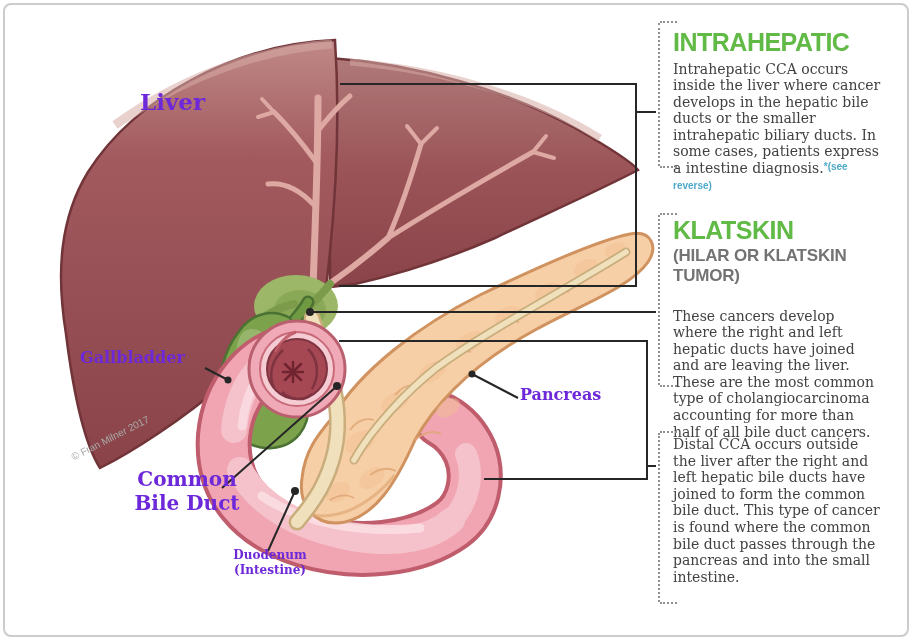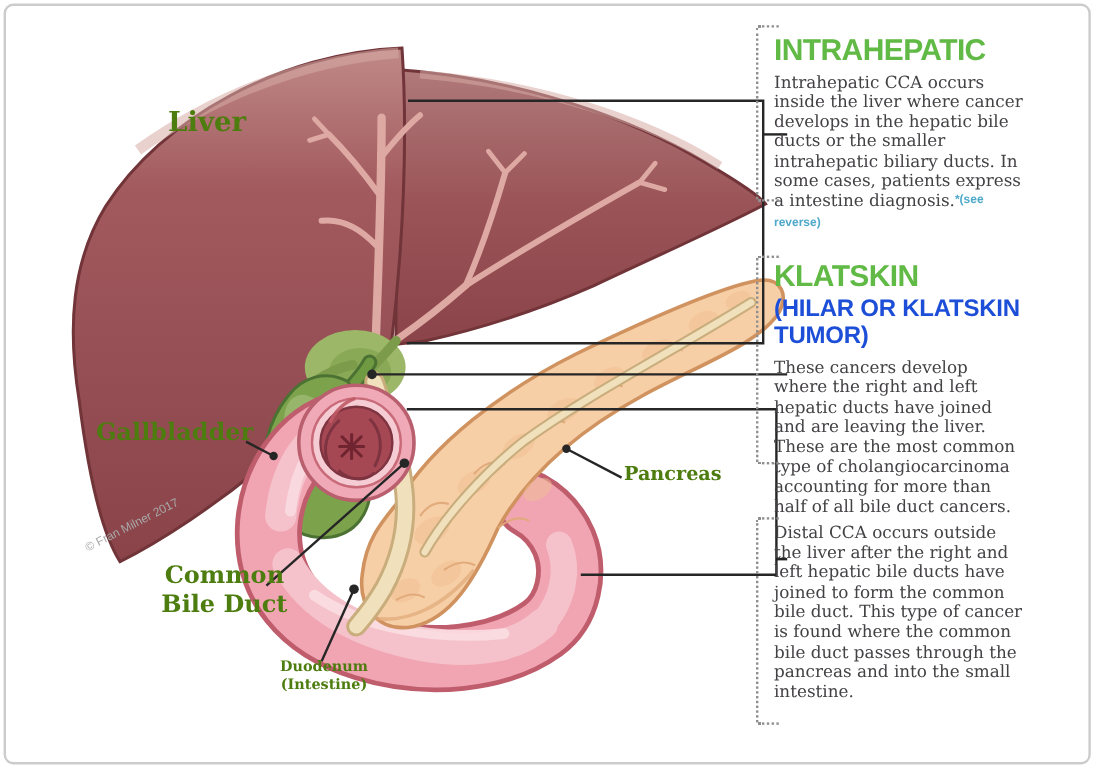--- a/index.html
+++ b/index.html
@@ -3,44 +3,44 @@
 <meta charset="utf-8">
 <style>
   html,body{margin:0;padding:0;background:#ffffff;}
   #stage{position:relative;width:912px;height:640px;background:#ffffff;overflow:hidden;
          font-family:"DejaVu Serif",serif;}
   #frame{position:absolute;left:3px;top:3px;right:3px;bottom:3px;border:2px solid #cccccc;
          border-radius:8px;pointer-events:none;}
   #art{position:absolute;left:0;top:0;}
 
   
-  .organ-label{position:absolute;color:#4d7c0f;font-weight:bold;white-space:pre-line;
+  .organ-label{position:absolute;color:#6d28d9;font-weight:bold;white-space:pre-line;
                text-align:center;line-height:1.22;}
   #lbl-liver{left:140px;top:88px;width:110px;font-size:23px;text-align:left;}
-  #lbl-gallbladder{left:80px;top:348px;width:130px;font-size:20px;text-align:left;}
+  #lbl-gallbladder{left:80px;top:348px;width:130px;font-size:16px;text-align:left;}
   #lbl-pancreas{left:520px;top:385px;width:100px;font-size:16px;text-align:left;}
   #lbl-cbd{left:112px;top:467px;width:150px;font-size:20px;}
   #lbl-duodenum{left:180px;top:548px;width:180px;font-size:12px;}
 
   #credit{position:absolute;left:72px;top:452px;font-family:"Liberation Sans",sans-serif;
           font-size:10px;color:#a8a8a8;transform:rotate(-27deg);transform-origin:left center;}
 
   
-  .panel{position:absolute;left:630px;width:234px;border-left:2px dotted #8f8f8f;
+  .panel{position:absolute;left:658px;width:234px;border-left:2px dotted #8f8f8f;
          box-sizing:border-box;padding:6px 0 0 13px;}
   .panel:before,.panel:after{content:"";position:absolute;left:0;width:17px;
          border-top:2px dotted #8f8f8f;}
   .panel:before{top:-2px;} .panel:after{bottom:-2px;}
   #panel-intrahepatic{top:23px;height:143px;padding-top:7px;}
   #panel-perihilar{top:215px;height:170px;padding-top:3px;}
   #panel-distal{top:433px;height:169px;padding-top:3px;}
   .panel-title{font-family:"Liberation Sans",sans-serif;font-weight:800;font-size:25px;
                line-height:1.02;letter-spacing:-0.5px;color:#61ba45;margin:0 0 5px 0;}
-  .panel-subtitle{font-family:"Liberation Sans",sans-serif;font-weight:800;font-size:20px;
-               color:#1d4ed8;margin:-3px 0 7px 0;letter-spacing:-0.2px;}
+  .panel-subtitle{font-family:"Liberation Sans",sans-serif;font-weight:800;font-size:17px;
+               color:#737373;margin:-3px 0 22px 0;letter-spacing:-0.2px;}
   .panel-body{font-size:14px;line-height:16.6px;color:#434144;width:210px;margin:0;}
   .footnote{font-family:"Liberation Sans",sans-serif;font-size:10px;color:#4fa9cb;
             position:relative;top:-3px;font-weight:bold;}
 </style>
 </head>
 <body>
 
 <div id="stage">
 
   <svg id="art" width="912" height="640" viewBox="0 0 912 640">

